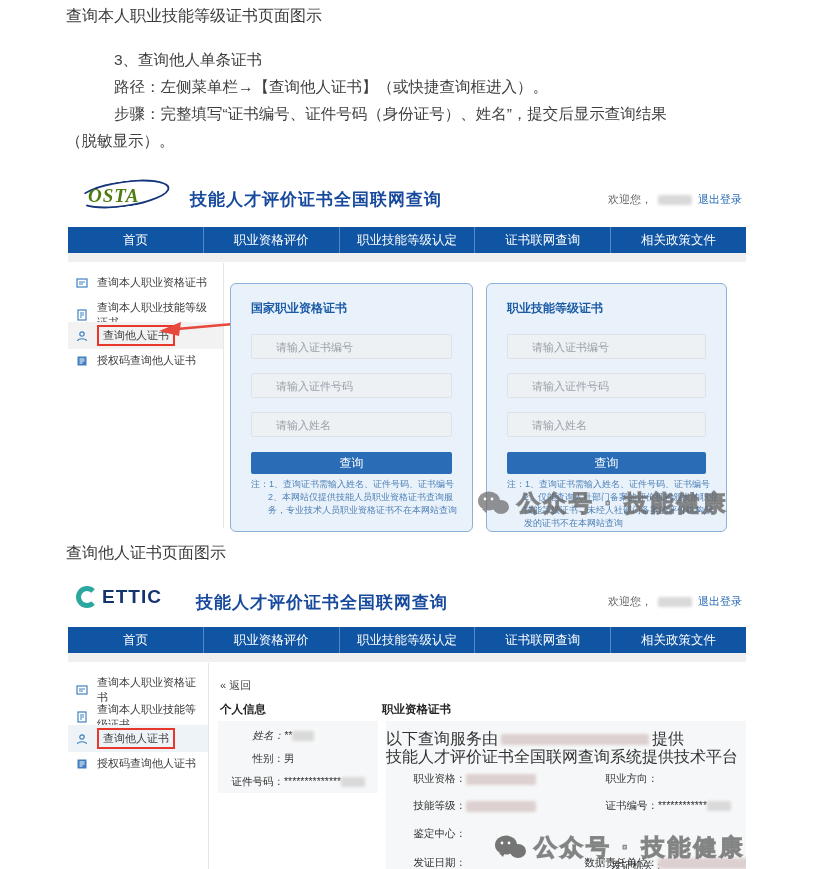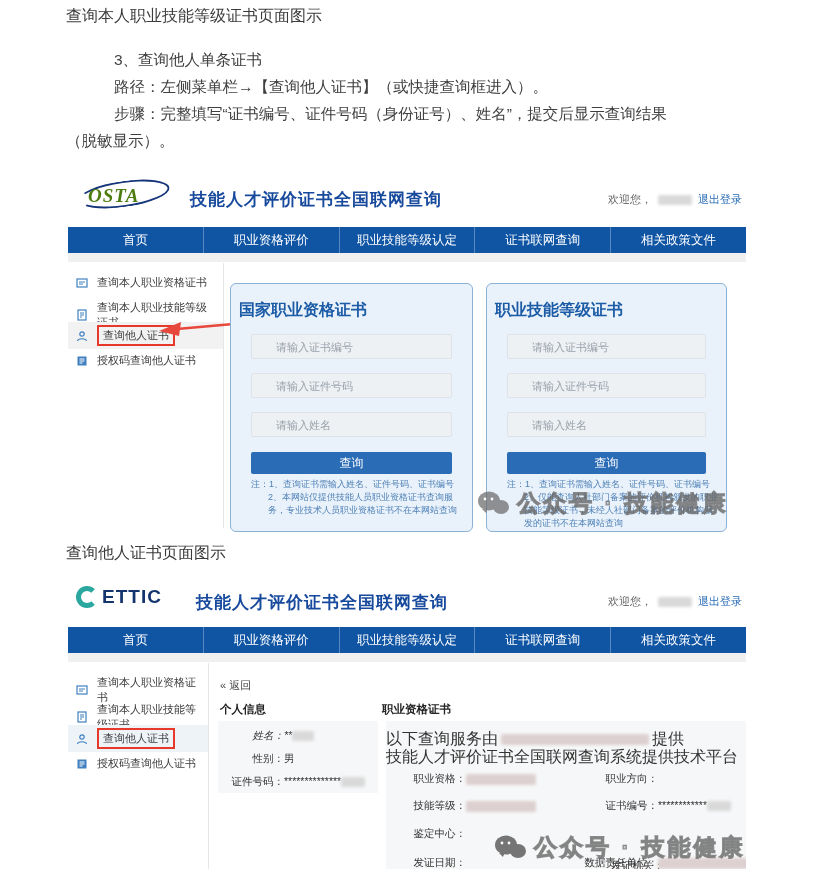--- a/index.html
+++ b/index.html
@@ -42,21 +42,21 @@
   
   .sb-item { position:absolute; display:flex; align-items:center; gap:9px;
     font-size:11px; color:#3c3c3c; padding:3px 8px; cursor:pointer; }
   .sb-item svg { flex:0 0 auto; }
   .sb-selected { background:#f2f2f2; }
   .redbox { border:2px solid #e8382c; padding:1px 4px; }
   .divider-v { position:absolute; border-left:1px solid #e6e6e6; }
 
   
   .panel { position:absolute; background:#e9f2fb; border:1px solid #8cb0d6; border-radius:6px; }
-  .panel-title { position:absolute; left:8px; top:16px; font-size:16px; font-weight:bold; color:#1c5ba6; }
+  .panel-title { position:absolute; left:20px; top:16px; font-size:12px; font-weight:bold; color:#1c5ba6; }
   .inp { position:absolute; left:20px; right:20px; height:25px; background:#eef1f4;
     border:1px solid #dfe3e7; border-radius:2px; font-size:11px; color:#555; padding:0 24px;
     font-family:"Liberation Sans", sans-serif; }
   .inp::placeholder { color:#98a1aa; }
   .qbtn { position:absolute; left:20px; right:20px; top:168px; height:22px; background:#2a6cb6;
     color:#fff; font-size:12px; border:none; border-radius:2px; cursor:pointer;
     font-family:"Liberation Sans", sans-serif; }
   .notes { position:absolute; left:20px; right:8px; top:194px; font-size:9px;
     color:#4d7fb5; line-height:13px; }
   .note2 { padding-left:17px; }

